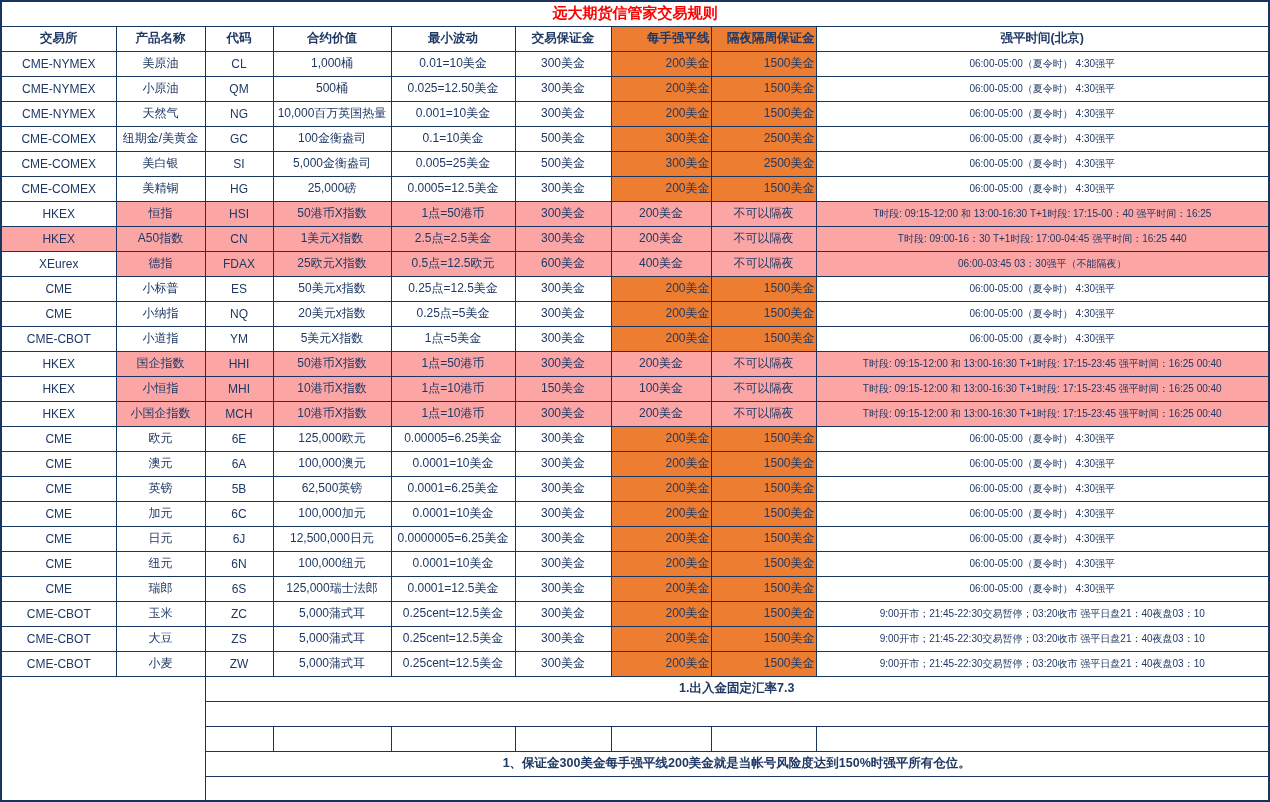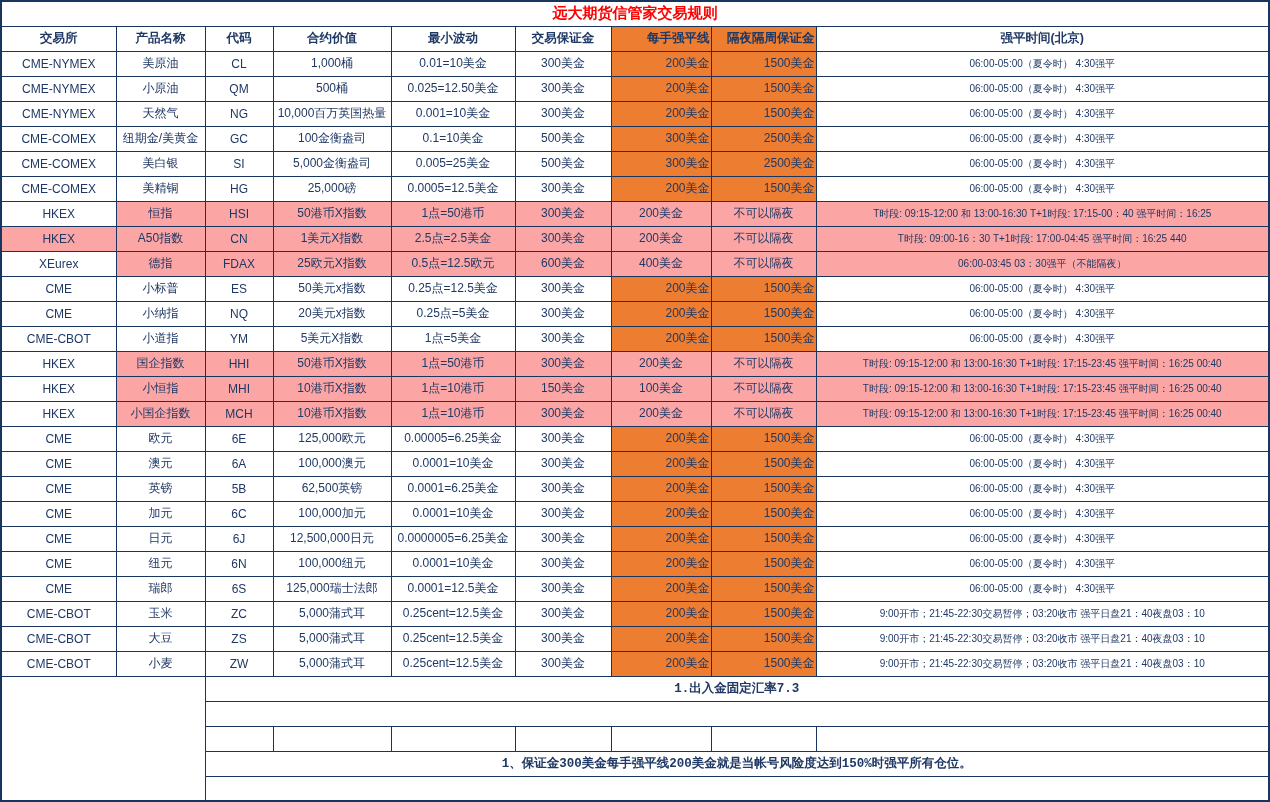--- a/index.html
+++ b/index.html
@@ -26,21 +26,21 @@
   th { font-weight: 700; font-size: 12.5px; margin-top: 36px; }
   td.title-cell {
     color: #ff0000;
     font-weight: 700;
     font-size: 15px;
     background: #ffffff;
   }
   .orange { background: #ed7d31; text-align: right; }
   .yellow { background: #fca5a5; }
   .time-cell { font-size: 10px; }
-  td.note { font-weight: 700; font-size: 12.5px; font-family: Liberation Mono, monospace; }
+  td.note { font-weight: 700; font-size: 12.5px; }
 </style>
 </head>
 <body>
 
 <table class="rules">
   <colgroup>
     <col style="width:115px">
     <col style="width:89px">
     <col style="width:68px">
     <col style="width:118px">

